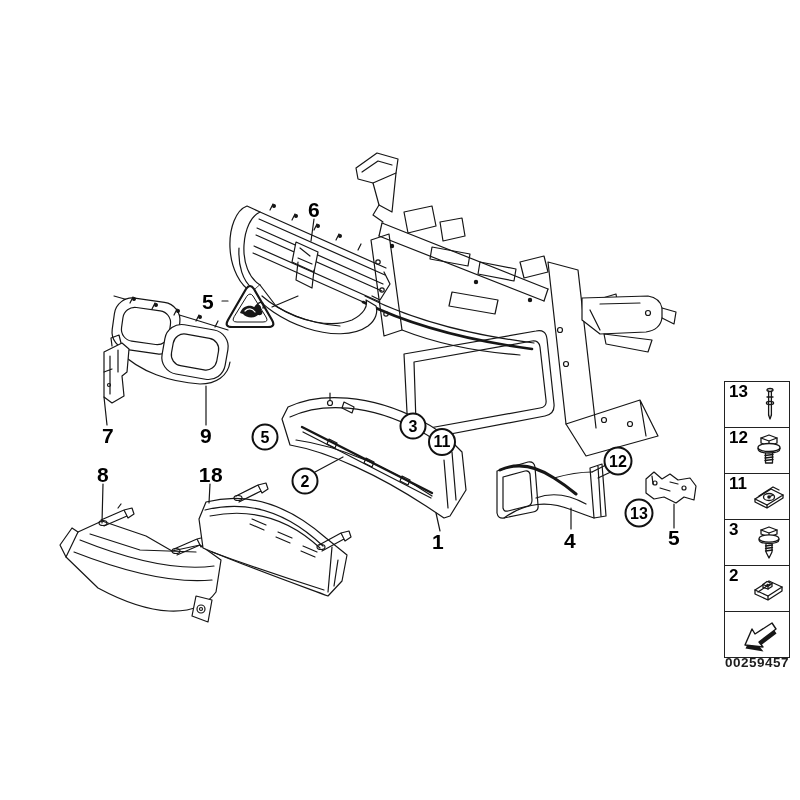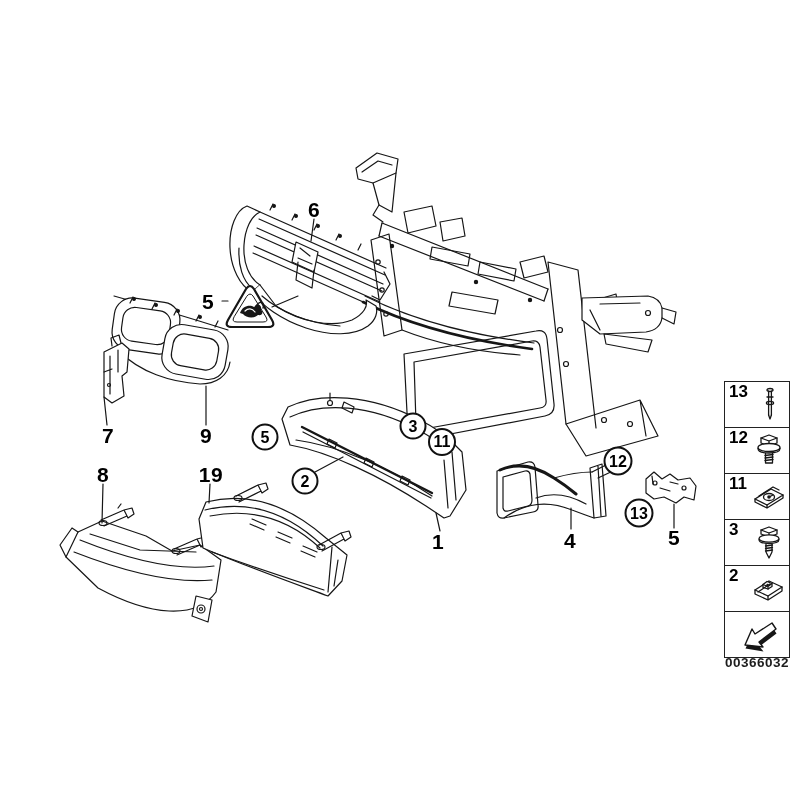--- a/index.html
+++ b/index.html
@@ -205,21 +205,21 @@
       <path d="M674,528 L674,504"></path>
       <path d="M315,472 L343,457"></path>
     </g>
   </svg>
 
   <div class="callout-plain" style="left:314px;top:209px">6</div>
   <div class="callout-plain" style="left:208px;top:301px">5</div>
   <div class="callout-plain" style="left:108px;top:435px">7</div>
   <div class="callout-plain" style="left:206px;top:435px">9</div>
   <div class="callout-plain" style="left:103px;top:474px">8</div>
-  <div class="callout-plain" style="left:211px;top:474px">19</div>
+  <div class="callout-plain" style="left:211px;top:474px">18</div>
   <div class="callout-plain" style="left:438px;top:541px">1</div>
   <div class="callout-plain" style="left:570px;top:540px">4</div>
   <div class="callout-plain" style="left:674px;top:537px">5</div>
 
   <div class="callout-circled" style="left:265px;top:437px">5</div>
   <div class="callout-circled" style="left:305px;top:481px">2</div>
   <div class="callout-circled" style="left:413px;top:426px">3</div>
   <div class="callout-circled" style="left:442px;top:442px;width:28px;height:28px">11</div>
   <div class="callout-circled" style="left:618px;top:461px;width:29px;height:29px">12</div>
   <div class="callout-circled" style="left:639px;top:513px;width:29px;height:29px">13</div>
@@ -288,15 +288,15 @@
     <div class="legend-box">
       <span class="legend-num"></span>
       <svg class="legend-icon" style="right:10px;top:3px" width="40" height="40" viewBox="0 0 40 40" fill="none" stroke="#161616" stroke-width="1.4" stroke-linejoin="round">
         <path d="M8,32 L15,17 L18,22 L35,11 L39,17 L22,30 L26,35 Z" fill="#161616" stroke="none" transform="translate(-1.5,1.5)"></path>
         <path d="M6,30 L13,14 L16,19 L33,8 L37,14 L20,27 L24,32 Z" fill="#fff"></path>
       </svg>
     </div>
 
   </div>
 
-  <div class="part-code">00366032</div>
+  <div class="part-code">00259457</div>
 
 </div>
 
 </body></html>

